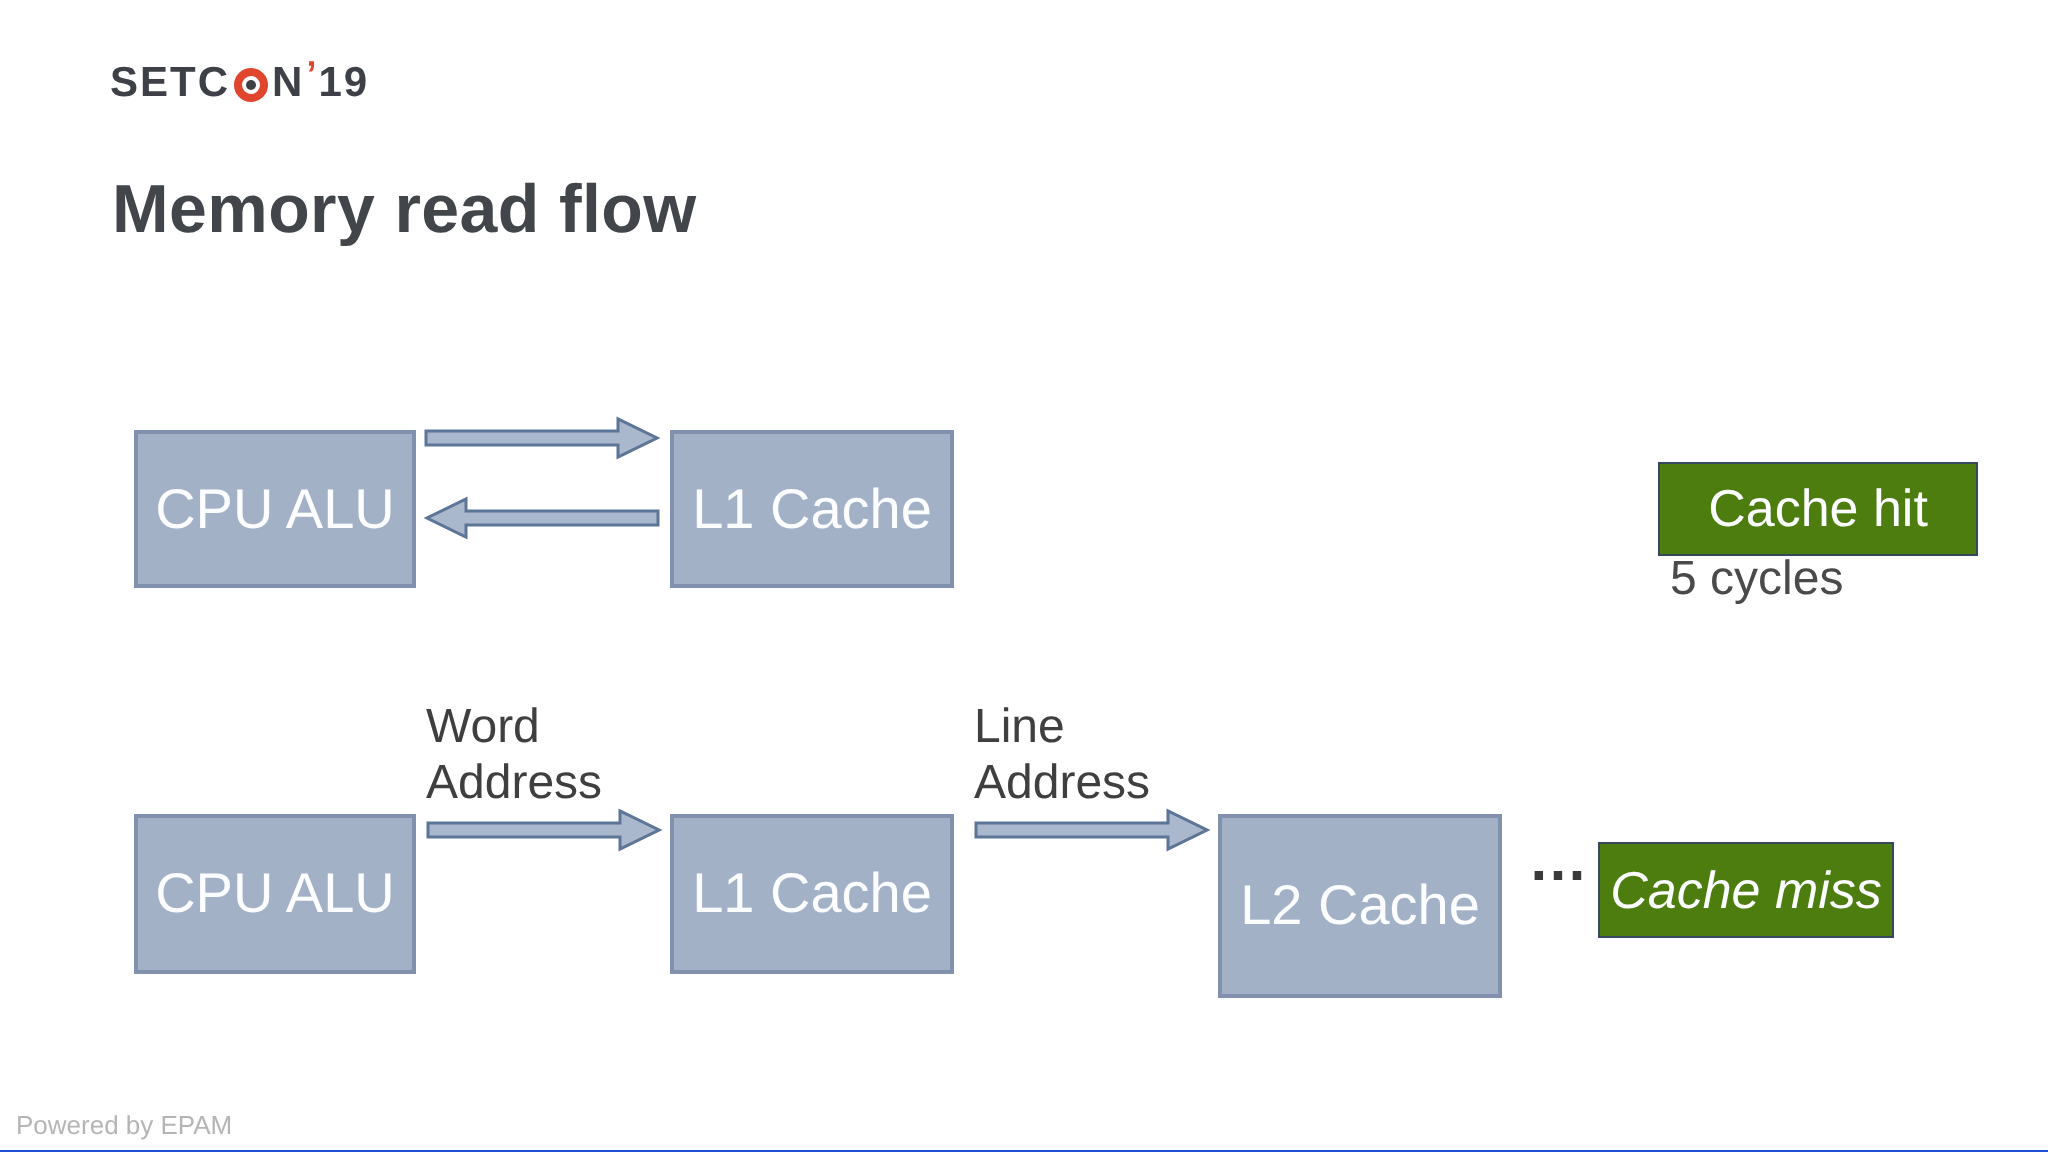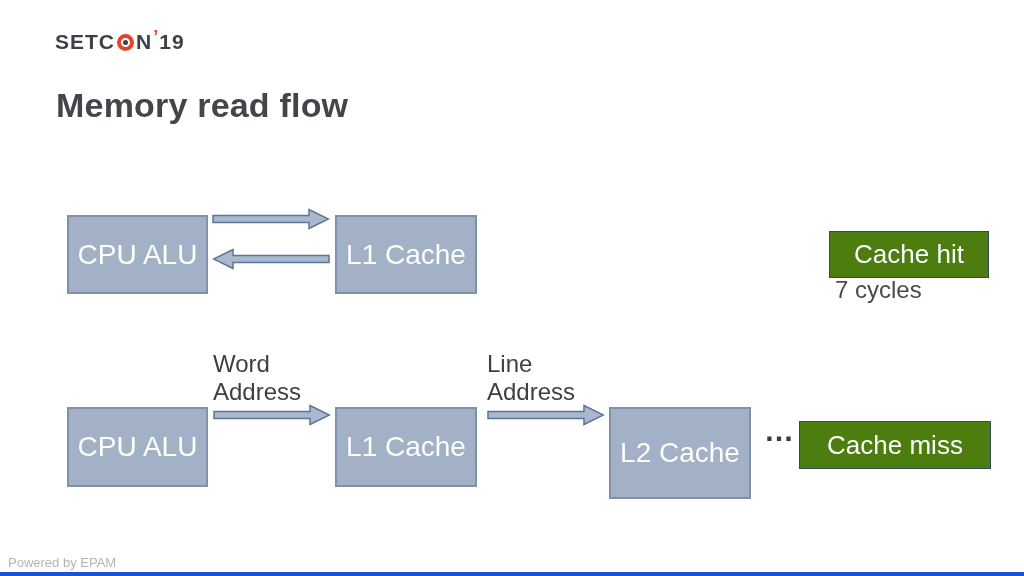--- a/index.html
+++ b/index.html
@@ -1,20 +1,20 @@
 <!DOCTYPE html>
 <html><head>
 <meta charset="utf-8">
 <style>
   * { margin:0; padding:0; box-sizing:border-box; }
   html,body { background:#ffffff; }
   .slide {
     position:relative; width:1024px; height:576px; background:#ffffff;
     font-family:"Liberation Sans", sans-serif; overflow:hidden;
-    border-bottom:4px solid #1d4ed8;
+    border-bottom:1px solid #1d4ed8;
   }
 
   
   .logo { position:absolute; left:55px; top:30px; display:flex; align-items:center;
           font-weight:bold; font-size:21px; color:#3d4046; letter-spacing:1px; }
   .logo-o { display:inline-block; width:17px; height:17px; border:4px solid #e0452e;
             border-radius:50%; position:relative; margin:0 2px; }
   .logo-o-dot { position:absolute; left:50%; top:50%; width:5px; height:5px;
                 margin:-2.5px 0 0 -2.5px; background:#3d4046; border-radius:50%; }
   .logo-apos { color:#e0452e; transform:translateY(-5px); margin-left:1px; font-size:18px; }
@@ -28,21 +28,21 @@
          color:#fcfdff; text-align:center;margin-top:14px; }
   .box.light { background:#a3b1c7; border:2px solid #8191ad; font-size:28px; }
   .box.dark  { background:#4d7c0f; border:1px solid #36485d; font-size:26px; }
 
   #r1-cpu  { left:67px;  top:201px; width:141px; height:79px; }
   #r1-l1   { left:335px; top:201px; width:142px; height:79px; }
   #r1-hit  { left:829px; top:217px; width:160px; height:47px; }
   #r2-cpu  { left:67px;  top:393px; width:141px; height:80px; }
   #r2-l1   { left:335px; top:393px; width:142px; height:80px; }
   #r2-l2   { left:609px; top:393px; width:142px; height:92px; }
-  #r2-miss { left:799px; top:407px; width:192px; height:48px; }
+  #r2-miss { left:799px; top:407px; width:148px; height:48px;font-style:italic; }
 
   
   .arrow { position:absolute; }
   #a-r1-right { left:212px; top:208px; }
   #a-r1-left  { left:212px; top:248px; }
   #a-r2-word  { left:213px; top:404px; }
   #a-r2-line  { left:487px; top:404px; }
   .arrow path { fill:#a9b8cc; stroke:#5d7596; stroke-width:1.5; stroke-linejoin:miter; }
 
   
@@ -78,21 +78,21 @@
 
   <svg class="arrow" id="a-r1-right" width="118" height="22" viewBox="0 0 118 22">
     <path d="M1 7.5 H97 V1.5 L116.5 11 L97 20.5 V14.5 H1 Z"></path>
   </svg>
   <svg class="arrow" id="a-r1-left" width="118" height="22" viewBox="0 0 118 22">
     <path d="M117 7.5 H21 V1.5 L1.5 11 L21 20.5 V14.5 H117 Z"></path>
   </svg>
 
   <div class="box light" id="r1-l1">L1 Cache</div>
   <div class="box dark" id="r1-hit">Cache hit</div>
-  <div class="caption">7 cycles</div>
+  <div class="caption">5 cycles</div>
 
   <div class="box light" id="r2-cpu">CPU ALU</div>
 
   <div class="flow-label" id="word-label">
     <span>Word</span>
     <span>Address</span>
   </div>
   <svg class="arrow" id="a-r2-word" width="118" height="22" viewBox="0 0 118 22">
     <path d="M1 7.5 H97 V1.5 L116.5 11 L97 20.5 V14.5 H1 Z"></path>
   </svg>

